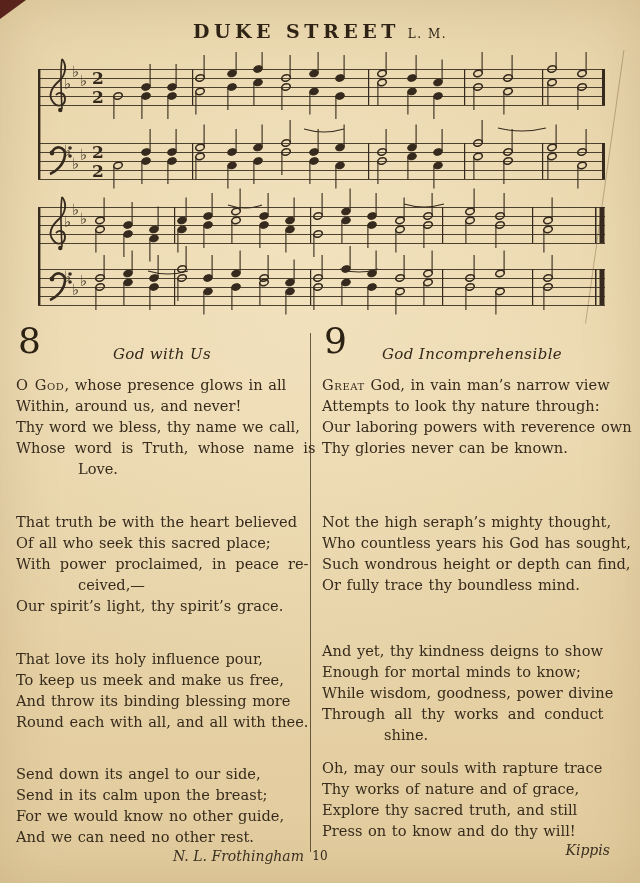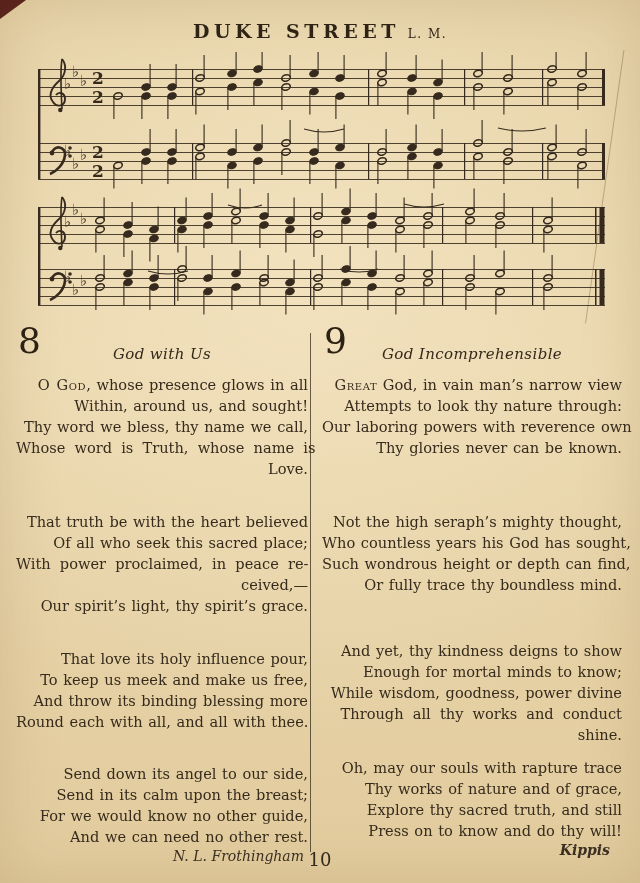--- a/index.html
+++ b/index.html
@@ -47,21 +47,21 @@
   .col-right{left:322px;width:300px;}
   .hymn-head{position:relative;height:44px;}
   .hymn-number{
     position:absolute;left:2px;top:-10px;
     font-size:36px;color:#2c2214;
   }
   .hymn-title{
     display:block;text-align:center;padding-top:15px;
     font-style:italic;font-size:15px;color:#33291b;letter-spacing:.4px;
   }
-  .verses{overflow:visible;text-align:right;}
+  .verses{overflow:visible;}
   .verse{margin-bottom:29px;}
   .col-left .verse:nth-child(1){margin-bottom:32px;}
   .col-left .verse:nth-child(2){margin-bottom:32px;}
   .col-left .verse:nth-child(3){margin-bottom:31px;}
   .col-left .verse:nth-child(4){margin-bottom:0;}
   .col-right .verse:nth-child(1){margin-bottom:53px;}
   .col-right .verse:nth-child(2){margin-bottom:45px;}
   .col-right .verse:nth-child(3){margin-bottom:12px;}
   .col-right .verse:nth-child(4){margin-bottom:0;}
   .line{
@@ -70,24 +70,24 @@
     word-spacing:1px;color:#362b1c;
   }
   .line.indent{padding-left:62px;}
   .line.wide{word-spacing:4.5px;}
   .sc{font-variant:small-caps;letter-spacing:.6px;}
   .attribution{
     margin-top:1px;text-align:right;
     font-style:italic;font-size:14px;color:#3a2f20;
   }
   .col-left .attribution{padding-right:4px;}
-  .col-right .attribution{padding-right:12px;font-weight:bold;}
+  .col-right .attribution{padding-right:12px;}
   .page-number{
     position:absolute;top:849px;left:0;width:100%;
-    text-align:center;font-size:18px;color:#33291b;
+    text-align:center;font-size:12px;color:#33291b;
   }
 </style>
 </head>
 <body>
 
 <div class="page">
 
   <div class="corner-mark"></div>
   <div class="crease"></div>
 
@@ -444,21 +444,21 @@
   <div class="divider"></div>
 
   <section class="hymn col-left">
     <div class="hymn-head">
       <span class="hymn-number">8</span>
       <span class="hymn-title">God with Us</span>
     </div>
     <div class="verses">
         <div class="verse">
           <div class="line"><span class="sc">O God</span>, whose presence glows in all</div>
-          <div class="line">Within, around us, and sought!</div>
+          <div class="line">Within, around us, and never!</div>
           <div class="line">Thy word we bless, thy name we call,</div>
           <div class="line wide">Whose word is Truth, whose name is</div>
           <div class="line indent">Love.</div>
         </div>
         <div class="verse">
           <div class="line">That truth be with the heart believed</div>
           <div class="line">Of all who seek this sacred place;</div>
           <div class="line wide">With power proclaimed, in peace re-</div>
           <div class="line indent">ceived,—</div>
           <div class="line">Our spirit’s light, thy spirit’s grace.</div>

